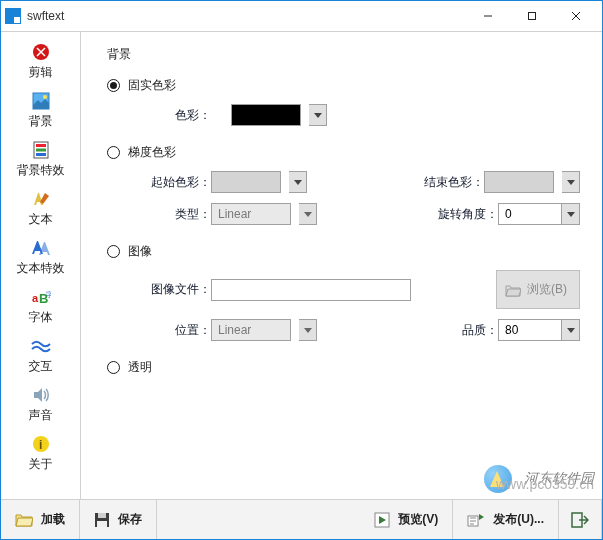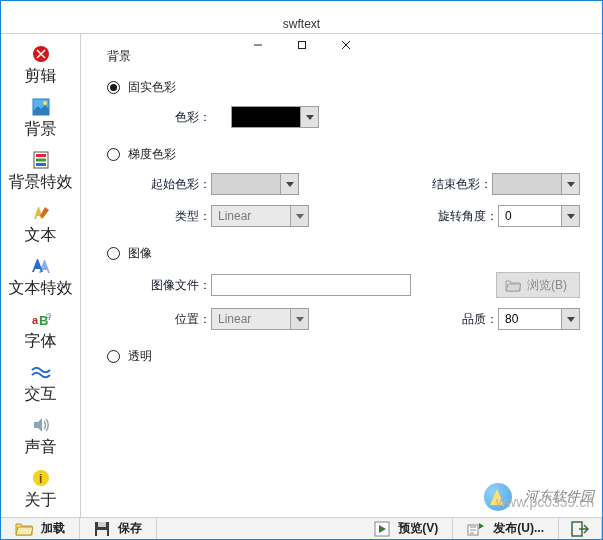--- a/index.html
+++ b/index.html
@@ -1,49 +1,49 @@
 <!DOCTYPE html>
 <html><head>
 <meta charset="utf-8">
 <style>
 * { box-sizing: border-box; margin: 0; padding: 0; }
 body { font-family: "Microsoft YaHei", SimSun, Arial, sans-serif; font-size: 12px; background: #fff; width: 603px; height: 540px; overflow: hidden; }
 .window { width: 603px; height: 540px; border: 1px solid #1883d7; background: #fff; display: flex; flex-direction: column; }
-.titlebar { height: 30px; background: #fff; display: flex; align-items: center; padding: 16px 4px; flex-direction: column; }
+.titlebar { height: 30px; background: #fff; display: flex; align-items: center; padding: 0 4px; }
 .titlebar .app-icon { width: 16px; height: 16px; margin-right: 6px; background: #1883d7; position: relative; }
 .titlebar .app-icon::after { content: ""; position: absolute; right: 1px; bottom: 1px; width: 6px; height: 6px; background: #fff; }
 .titlebar .title { flex: 0 0 auto; color: #333; }
 .titlebar .spacer { flex: 1; }
 .titlebar .win-ctrls { display: flex; }
 .titlebar .win-btn { width: 44px; height: 28px; display: flex; align-items: center; justify-content: center; color: #333; font-size: 10px; }
 .body-area { flex: 1; display: flex; border-top: 1px solid #d0d0d0; }
 .sidebar { width: 80px; border-right: 1px solid #d0d0d0; background: #fff; display: flex; flex-direction: column; align-items: center; padding-top: 6px; }
 .side-item { width: 100%; display: flex; flex-direction: column; align-items: center; padding: 4px 0 6px; cursor: pointer; }
 .side-item .ico { width: 20px; height: 20px; display: flex; align-items: center; justify-content: center; margin-bottom: 2px; }
-.side-item .lbl { color: #222; font-size: 16px; white-space: nowrap; }
+.side-item .lbl { color: #222; font-size: 12px; white-space: nowrap; }
 .main { flex: 1; padding: 14px 22px 10px 26px; position: relative; }
 .section-title { color: #222; margin-bottom: 14px; }
 .row { display: flex; align-items: center; margin: 10px 0; }
 .row.indented { padding-left: 28px; }
 .radio { width: 13px; height: 13px; border: 1px solid #1a1a1a; border-radius: 50%; margin-right: 8px; display: flex; align-items: center; justify-content: center; background: #fff; cursor: pointer; }
 .radio.checked::after { content: ""; width: 7px; height: 7px; border-radius: 50%; background: #1a1a1a; }
 .radio-lbl { color: #222; cursor: pointer; }
 .field-lbl { color: #0f172a; width: 76px; text-align: right; }
 .val-gap { width: 20px; }
-.combo { display: flex; align-items: stretch; height: 22px; }
+.combo { display: flex; align-items: stretch; height: 22px; gap: 8px; }
 .combo .swatch { width: 70px; border: 1px solid #a0a0a0; background: #000; }
 .combo .swatch.grey { background: #d4d4d4; }
 .combo .text { width: 80px; border: 1px solid #a0a0a0; background: #e9e9e9; color: #7a7a7a; padding: 2px 6px; display: flex; align-items: center; }
 .combo .arrow { width: 18px; border: 1px solid #a0a0a0; border-left: none; background: #e1e1e1; display: flex; align-items: center; justify-content: center; color: #555; cursor: pointer; }
 .hspread { flex: 1; }
 .spinbox { display: flex; height: 22px; }
 .spinbox input { width: 64px; border: 1px solid #a0a0a0; padding: 2px 6px; font-size: 12px; }
 .spinbox .arrow { width: 18px; border: 1px solid #a0a0a0; border-left: none; background: #e1e1e1; display: flex; align-items: center; justify-content: center; color: #555; cursor: pointer; }
 .file-input { width: 200px; height: 22px; border: 1px solid #a0a0a0; background: #fff; }
-.browse-btn { height: 26px; border: 1px solid #bfbfbf; background: #e1e1e1; color: #8a8a8a; padding: 0 12px 0 8px; display: flex; align-items: center; gap: 6px; cursor: default; }
+.browse-btn { height: 39px; border: 1px solid #bfbfbf; background: #e1e1e1; color: #8a8a8a; padding: 0 12px 0 8px; display: flex; align-items: center; gap: 6px; cursor: default; }
 .footer { height: 40px; border-top: 1px solid #d0d0d0; display: flex; align-items: stretch; background: #f3f3f3; font-weight: bold; }
 .fbtn { display: flex; align-items: center; padding: 0 14px; border-right: 1px solid #d0d0d0; cursor: pointer; gap: 8px; color: #222; }
 .fbtn.icon-only { padding: 0 12px; }
 .footer .fspacer { flex: 1; }
 .wm { position: absolute; right: 8px; bottom: 6px; opacity: .75; display: flex; align-items: center; gap: 12px; pointer-events: none; }
 .wm .wm-ico { width: 28px; height: 28px; background: radial-gradient(circle at 30% 30%, #6fc1f5, #0f86dd); border-radius: 50%; position: relative; }
 .wm .wm-ico::after { content: ""; position: absolute; inset: 6px 8px 6px 6px; background: #ffd54a; clip-path: polygon(50% 0,100% 100%,0 100%); }
 .wm .wm-txt { font-size: 14px; color: #555; font-style: italic; }
 .wm .wm-sub { position: absolute; right: 0; bottom: -4px; font-size: 14px; color: #999; }
 svg { display: block; }

